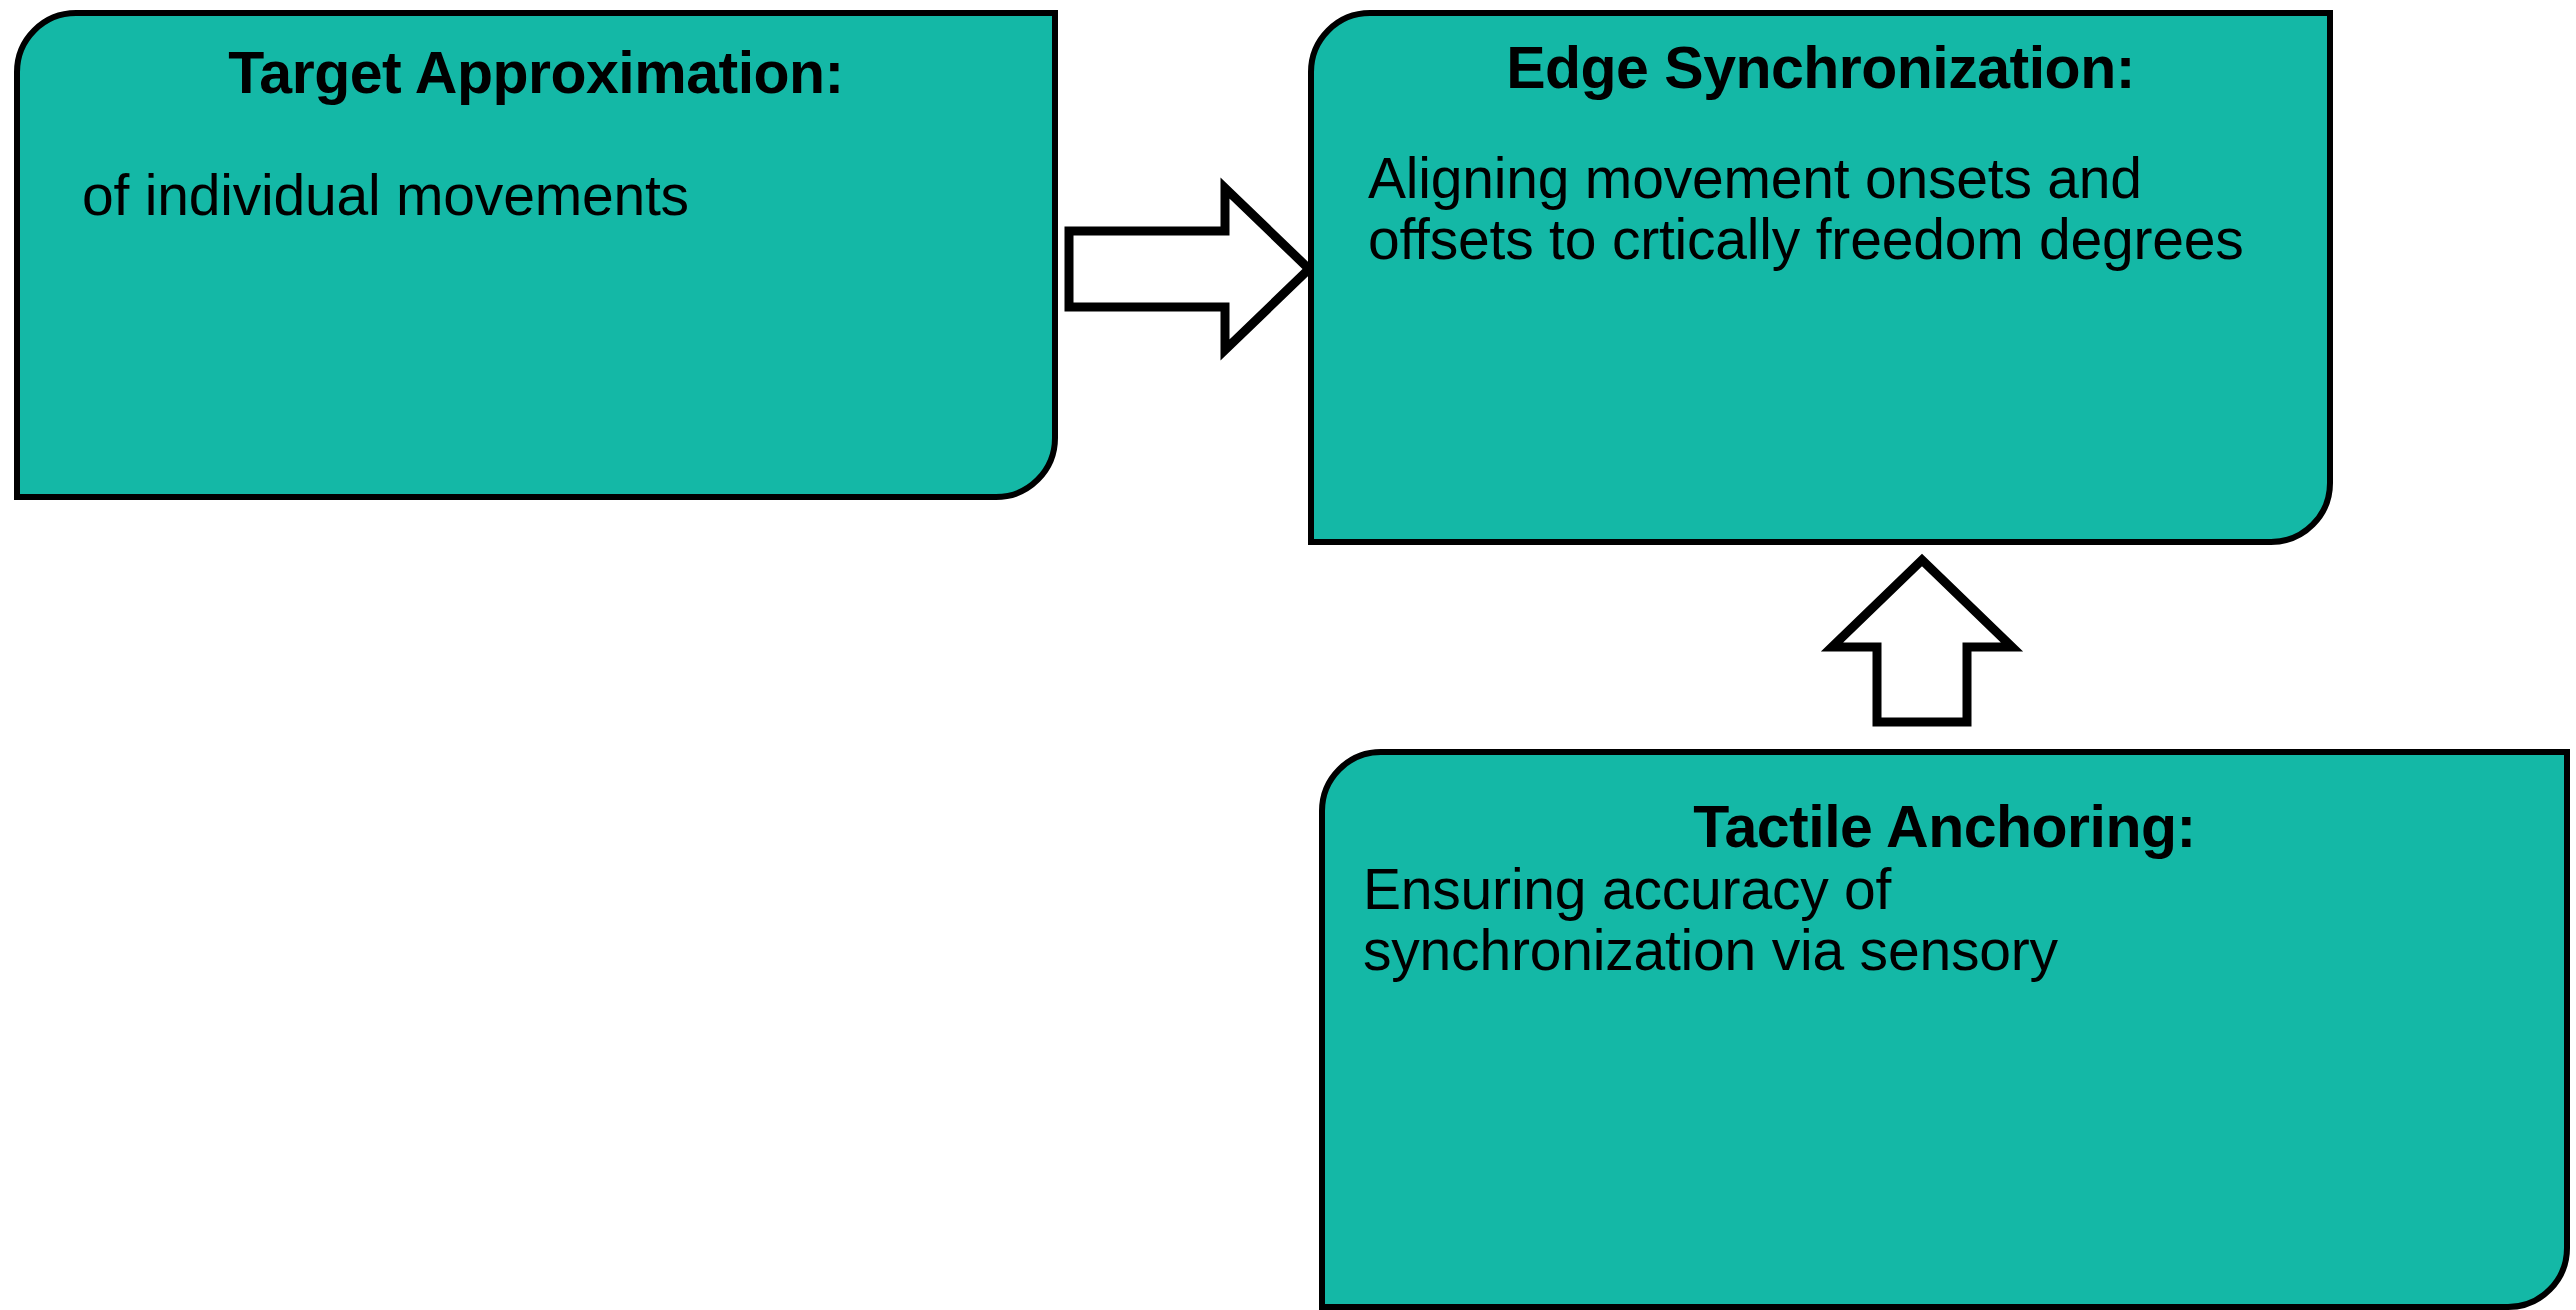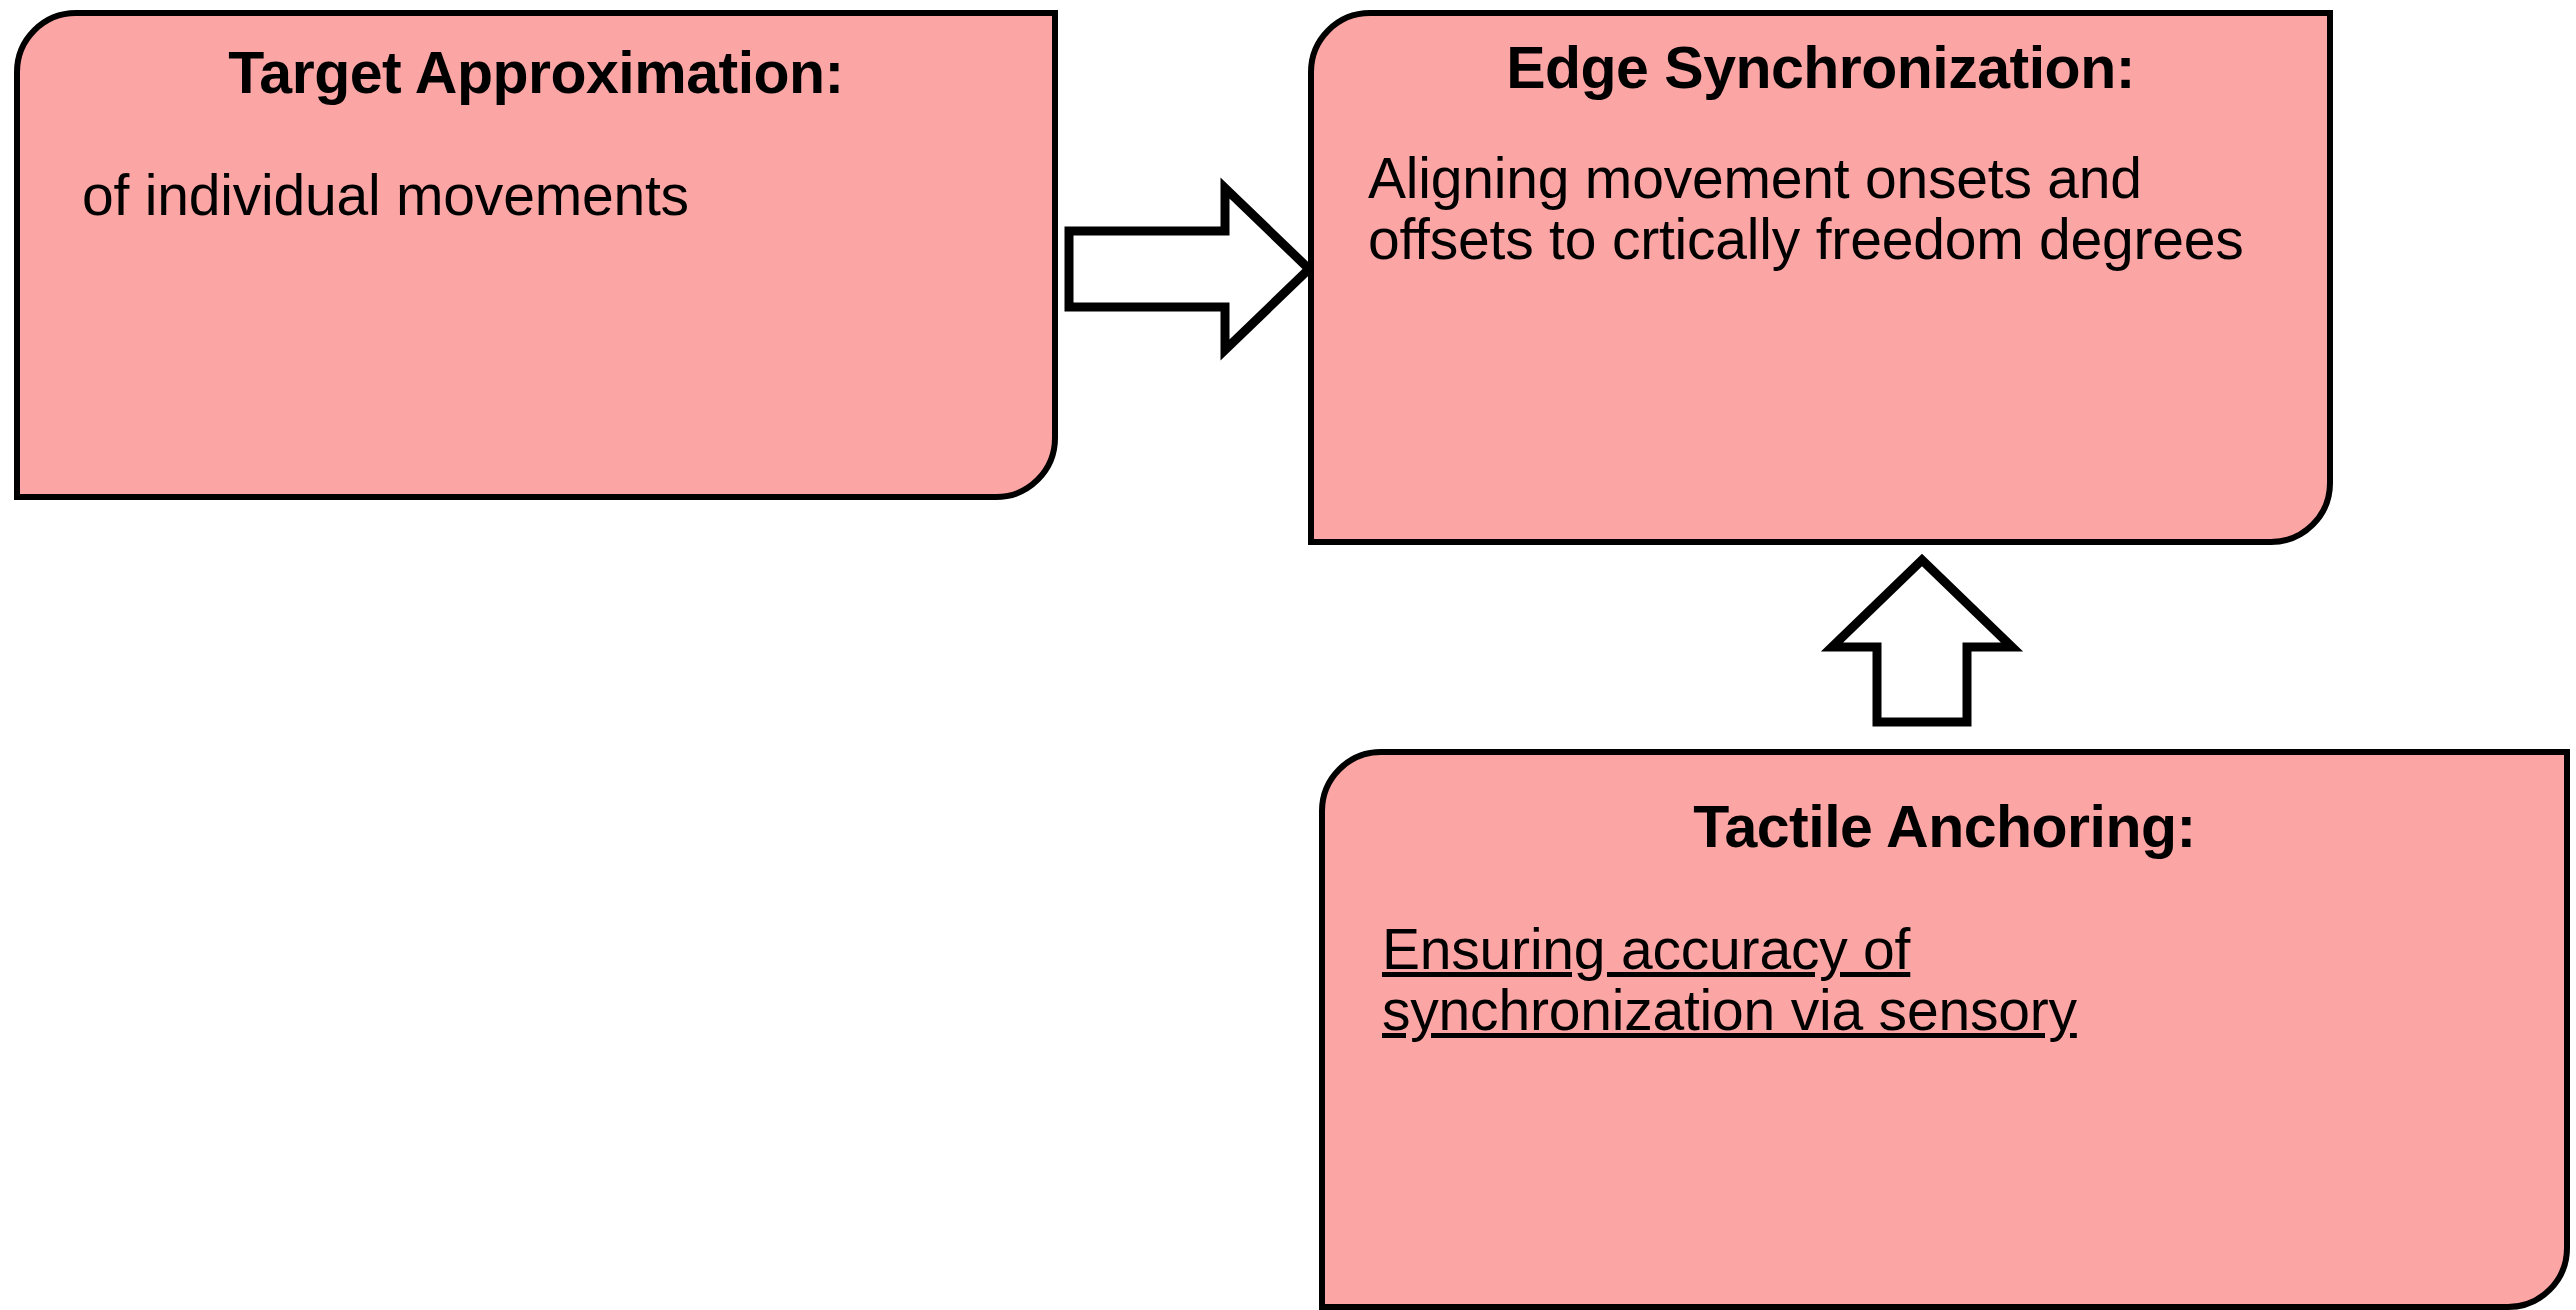--- a/index.html
+++ b/index.html
@@ -17,21 +17,21 @@
   }
   #stage {
     position: absolute;
     left: 0; top: 0;
     width: 2576px;
     height: 1310px;
   }
   .node {
     position: absolute;
     box-sizing: border-box;
-    background: #fca5a5;
+    background: #14b8a6;
     border: 6px solid #000000;
     padding: 0;
   }
   
   .node-shape {
     border-radius: 62px 0 62px 0;
   }
   .node-inner {
     position: absolute;
     left: 0; right: 0; top: 0; bottom: 0;
@@ -80,21 +80,21 @@
   #box-edge .node-body  { margin-top: 48px; padding-left: 54px; }
 
   
   #box-tactile {
     left: 1319px;
     top: 749px;
     width: 1251px;
     height: 561px;
   }
   #box-tactile .node-title { margin-top: 42px; }
-  #box-tactile .node-body  { margin-top: 60px; padding-left: 57px; text-decoration: underline; }
+  #box-tactile .node-body  { padding-left: 38px; }
 
   
   .arrow {
     position: absolute;
     overflow: visible;
   }
   #arrow-right {
     left: 1064px;
     top: 183px;
     width: 250px;

